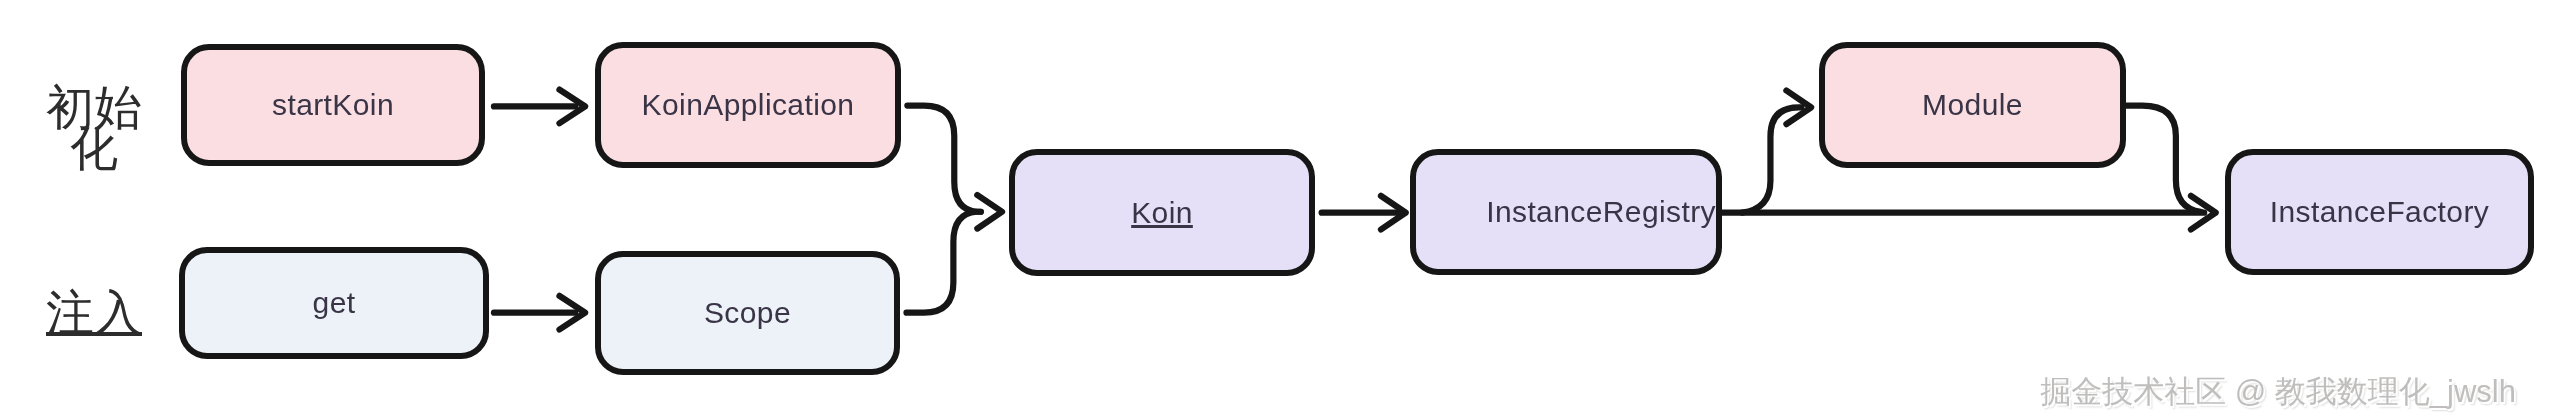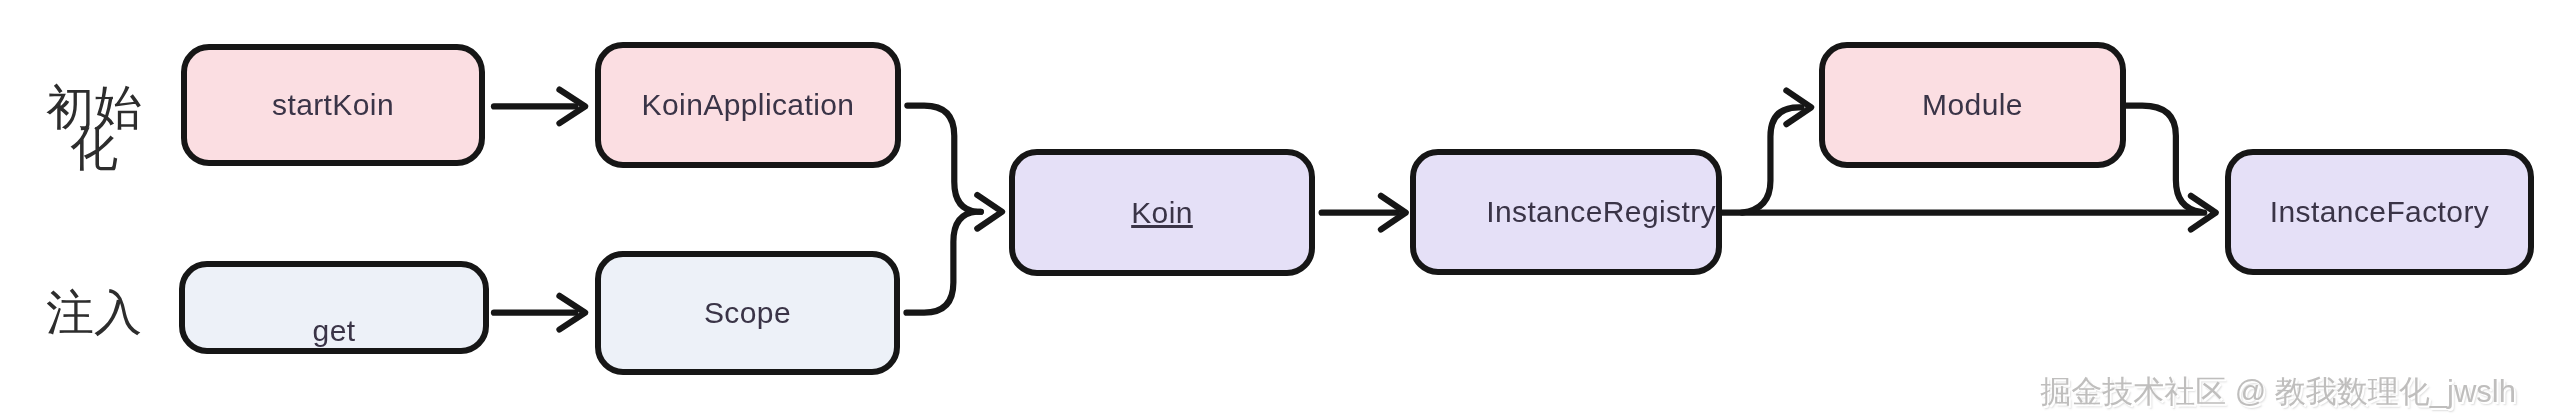--- a/index.html
+++ b/index.html
@@ -35,28 +35,28 @@
     right:60px;
     top:371px;
     font-size:31px;
     color:#bfbebd;
     text-shadow:1.8px 1.8px 0 #ffffff, 2.7px 2.7px 1.8px rgba(120,120,120,0.25);
     white-space:nowrap;
   }
   
   .n-startkoin{left:181px;top:44px;width:304px;height:122px;}
   .n-koinapplication{left:595px;top:42px;width:306px;height:126px;}
-  .n-get{left:179px;top:261px;width:310px;height:93px;align-items:flex-end;}
+  .n-get{left:179px;top:247px;width:310px;height:112px;}
   .n-scope{left:595px;top:251px;width:305px;height:124px;}
   .n-koin{left:1009px;top:149px;width:306px;height:127px;}
   .n-instanceregistry{left:1410px;top:149px;width:312px;height:126px;}
   .n-module{left:1819px;top:42px;width:307px;height:126px;}
   .n-instancefactory{left:2225px;top:149px;width:309px;height:126px;}
   .l-init{left:32px;top:87px;}
-  .l-inject{left:32px;top:292px;}
+  .l-inject{left:32px;top:292px;text-decoration:underline;}
 </style>
 </head>
 <body>
 
 <div class="canvas">
 
   <svg class="edges" viewBox="0 0 2910 474" xmlns="http://www.w3.org/2000/svg">
 
     <path d="M 558 120 H 650"></path>
     <path d="M 632 101 L 661 120 L 632 139"></path>

